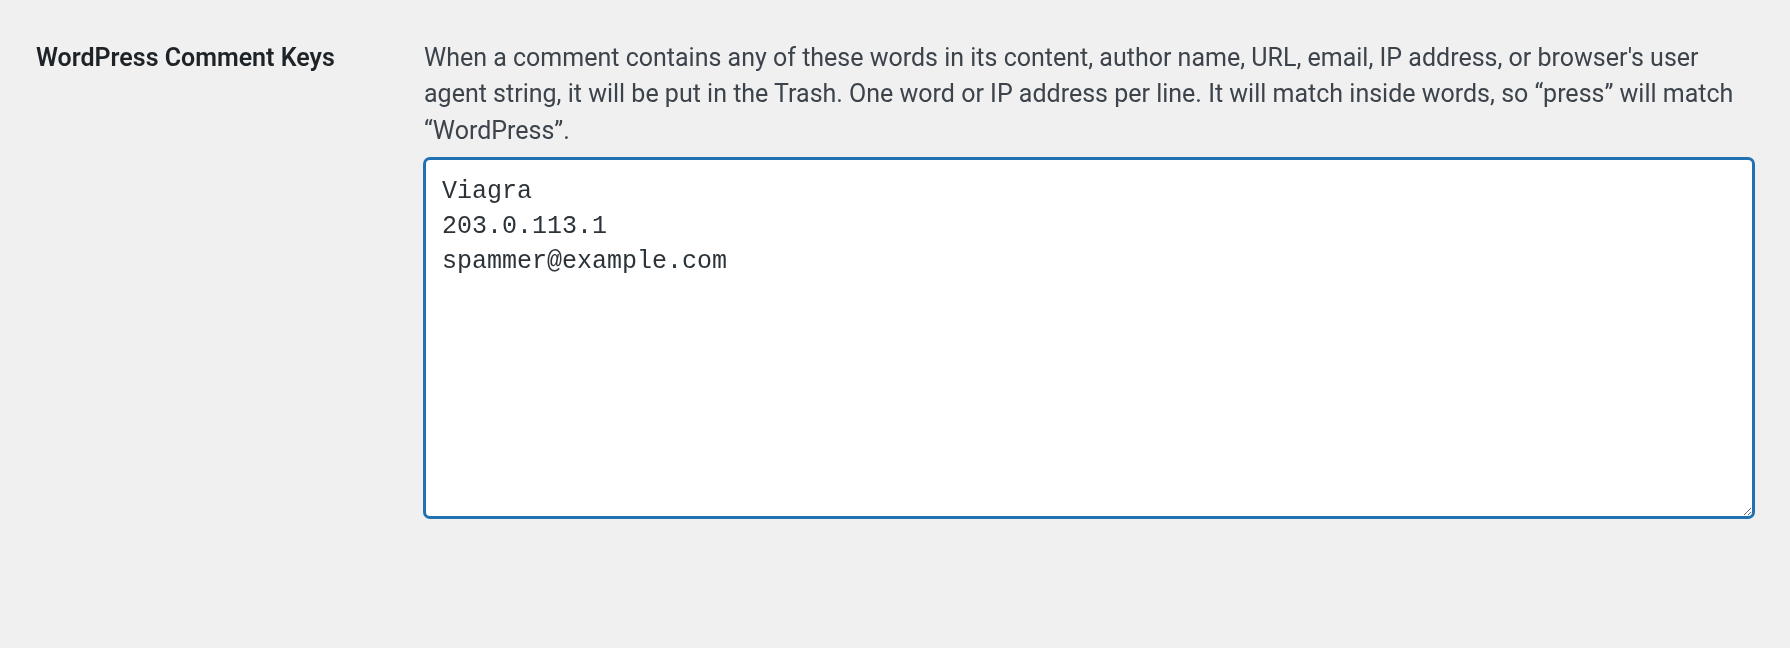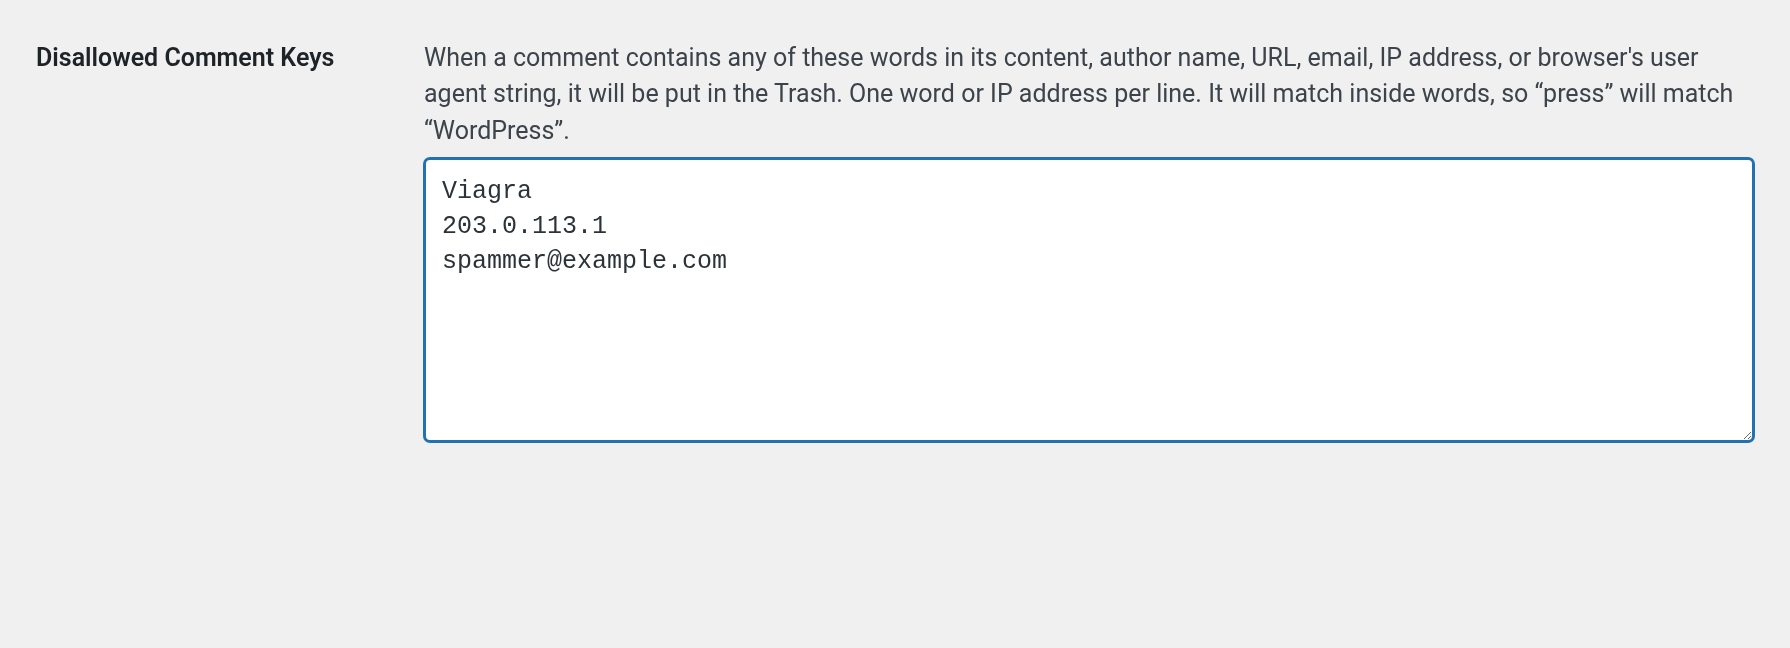--- a/index.html
+++ b/index.html
@@ -33,40 +33,40 @@
       flex: 1;
     }
     .description {
       color: #3c434a;
       font-size: 25px;
       line-height: 1.45;
       margin-bottom: 9px;
     }
     textarea {
       width: 100%;
-      height: 284px;
+      height: 360px;
       padding: 14px 16px;
       font-family: ui-monospace, SFMono-Regular, "SF Mono", Menlo, Consolas, "Liberation Mono", monospace;
       font-size: 25px;
       line-height: 1.4;
       color: #2c3338;
       background: #ffffff;
       border: 2px solid #2271b1;
       border-radius: 6px;
       outline: none;
       box-shadow: 0 0 0 1px #2271b1;
       resize: both;
     }
   </style>
 </head>
 <body>
 
 <div class="form-row">
   <div class="label-col">
-    <label>Disallowed Comment Keys</label>
+    <label>WordPress Comment Keys</label>
   </div>
   <div class="field-col">
     <p class="description">When a comment contains any of these words in its content, author name, URL, email, IP address, or browser's user agent string, it will be put in the Trash. One word or IP address per line. It will match inside words, so “press” will match “WordPress”.</p>
     <textarea style="">Viagra
 203.0.113.1
 spammer@example.com</textarea>
   </div>
 </div>
 
 </body></html>

